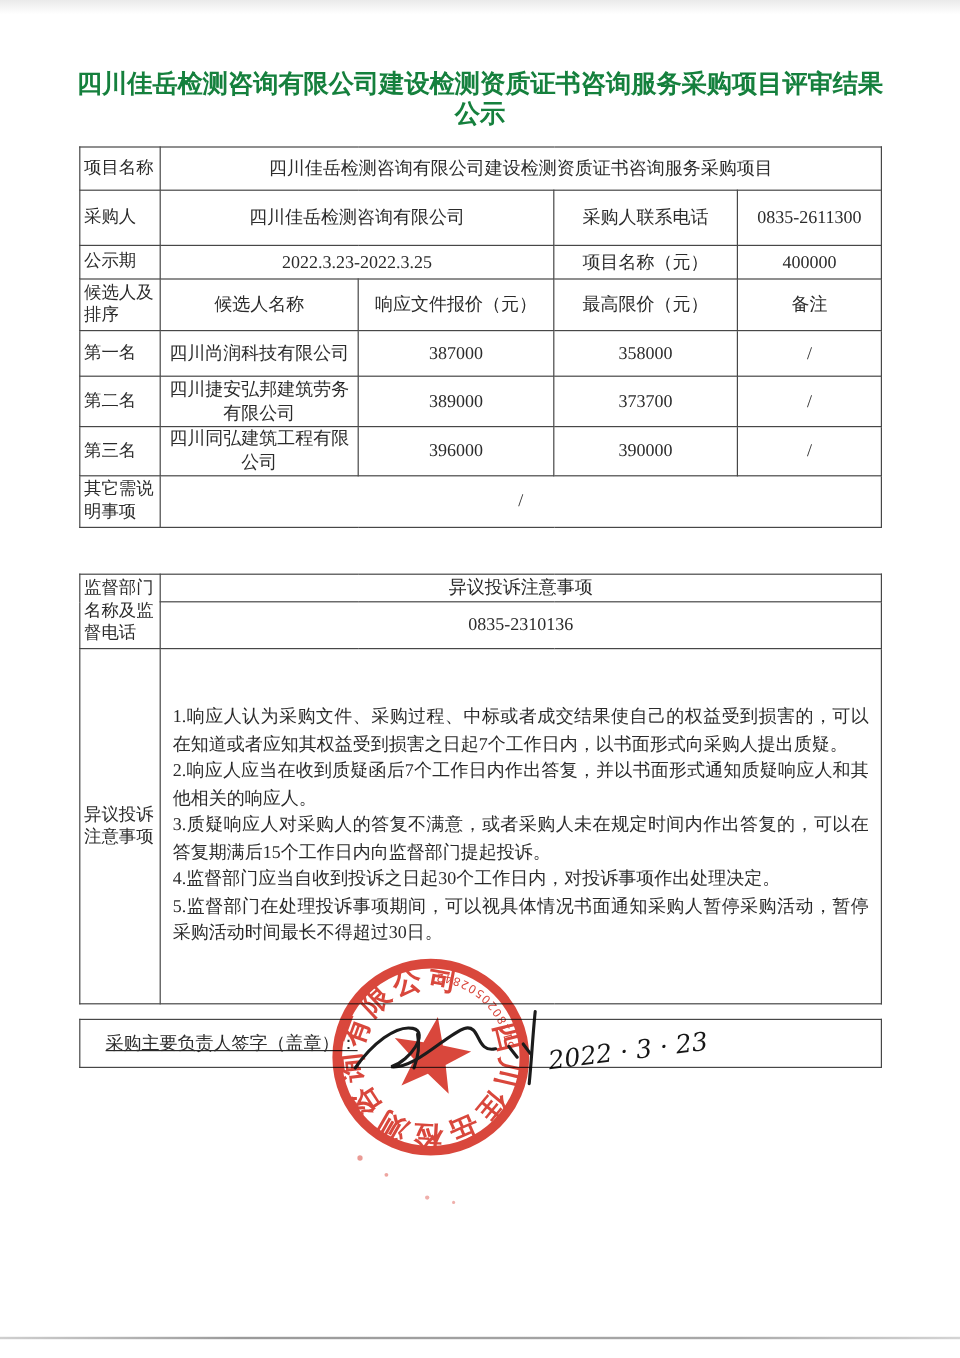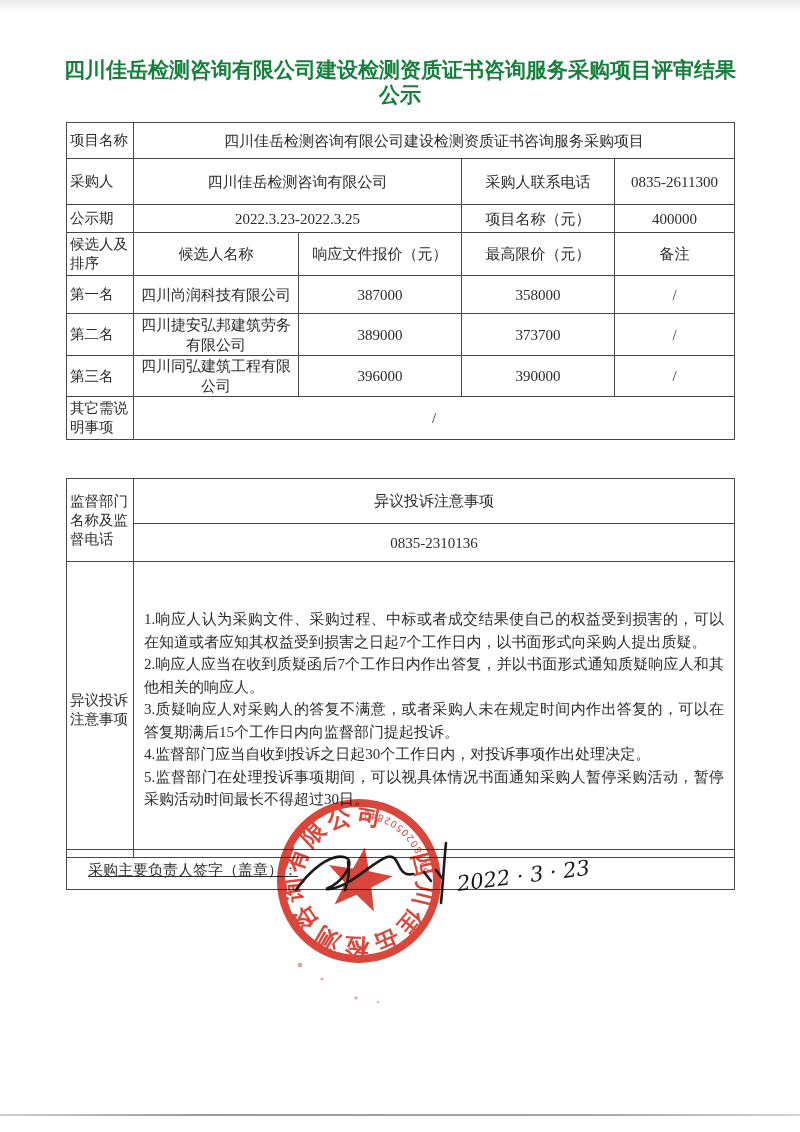--- a/index.html
+++ b/index.html
@@ -109,21 +109,21 @@
 
 <table class="t2">
   <colgroup>
       <col style="width:67px">
       <col style="width:165px">
       <col style="width:163px">
       <col style="width:153px">
       <col style="width:120px">
     </colgroup>
   <tbody>
-      <tr style="height:45px">
+      <tr style="height:23px">
     <td class="lbl-c" rowspan="2">监督部门名称及监督电话</td>
     <td colspan="4">异议投诉注意事项</td>
   </tr>
   <tr style="height:38px">
     <td colspan="4">0835-2310136</td>
   </tr>
   <tr style="height:296px">
     <td class="lbl-c">异议投诉注意事项</td>
     <td colspan="4" class="notice">
       <p class="notice-item">1.响应人认为采购文件、采购过程、中标或者成交结果使自己的权益受到损害的，可以在知道或者应知其权益受到损害之日起7个工作日内，以书面形式向采购人提出质疑。</p>

